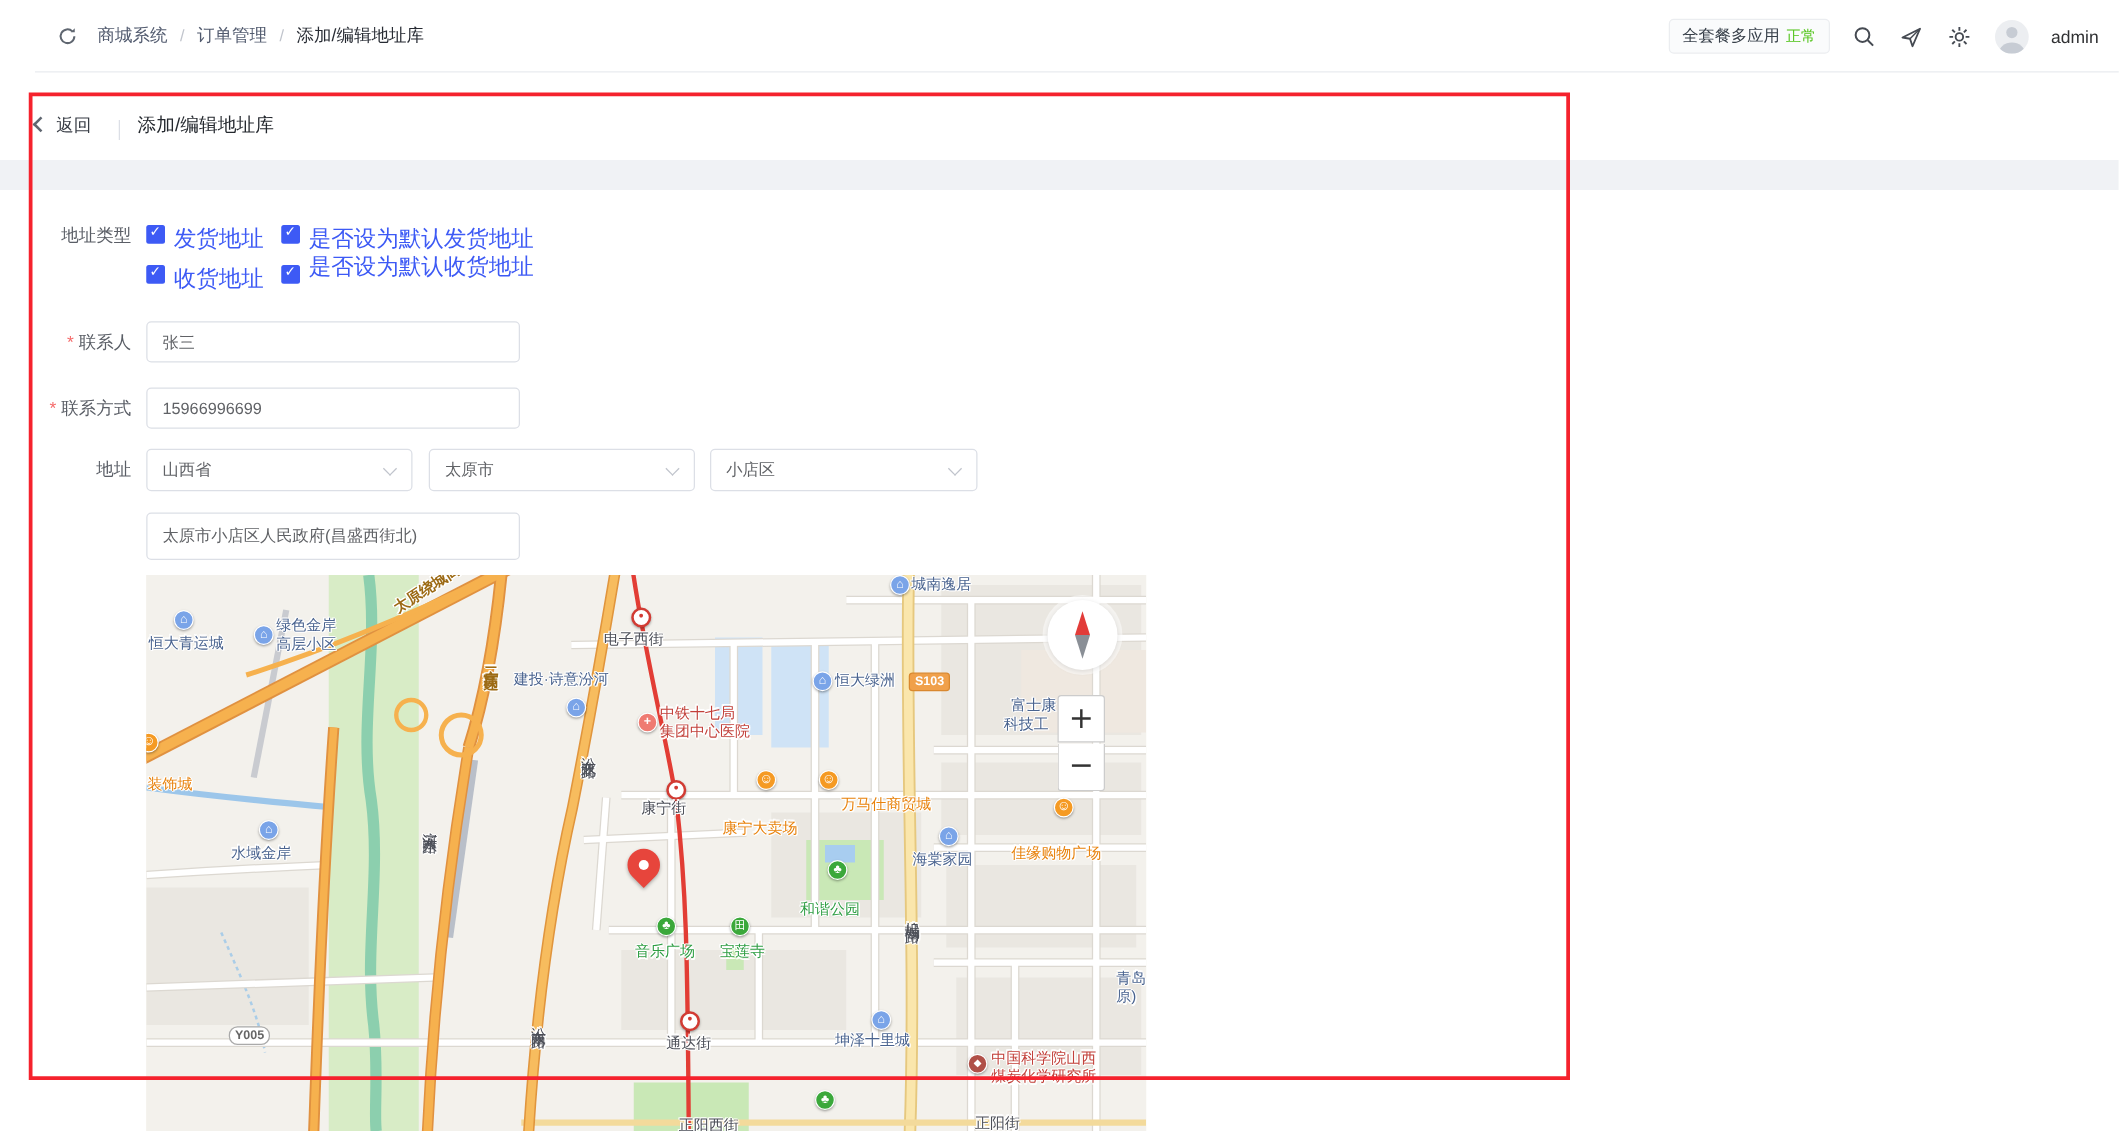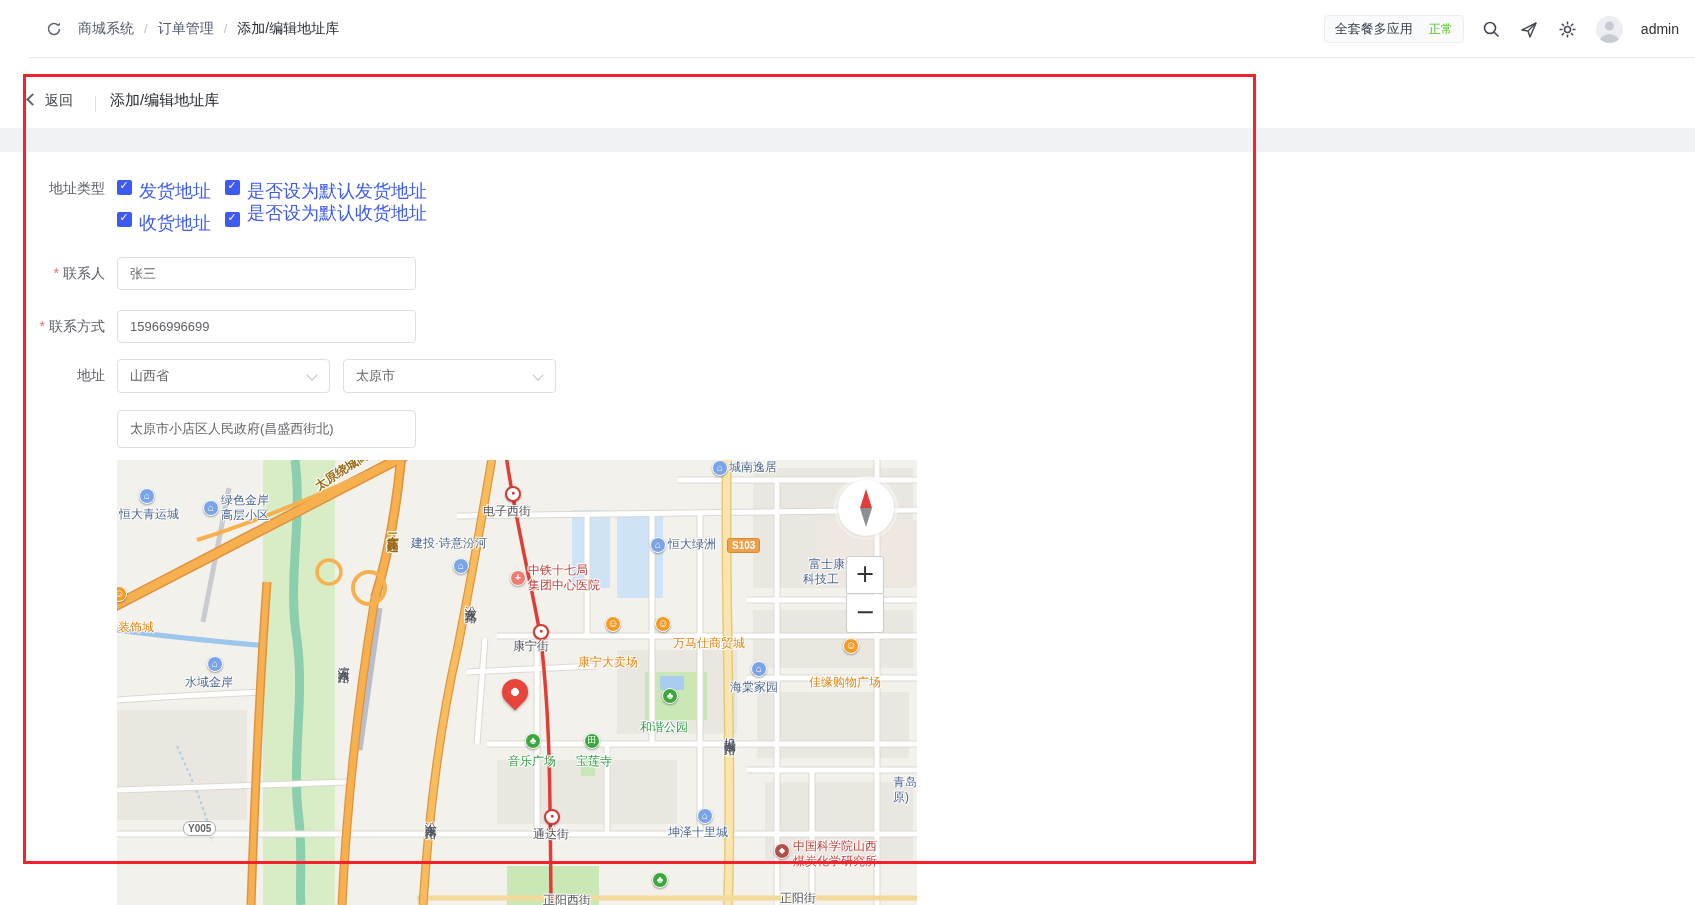--- a/index.html
+++ b/index.html
@@ -8,21 +8,21 @@
   .page { position:relative; width:1695px; height:905px; background:#fff; }
 
   
   .topbar { position:absolute; left:0; top:0; width:1695px; height:58px; background:#fff;
     border-bottom:1px solid #e9ecef; display:flex; align-items:center;margin-left:28px; }
   .tb-left { display:flex; align-items:center; gap:14px; padding-left:16px; }
   .crumb { font-size:14px; color:#515a6e; }
   .crumb.last { color:#272b33; }
   .crumb-sep { color:#c0c4cc; font-size:13px; margin:0 10px; }
   .tb-right { position:absolute; right:14px; top:0; height:58px; display:flex; align-items:center; gap:18px; }
-  .env-badge { display:flex; align-items:center; gap:16px; background:#fafbfc; border:1px solid #ebedf0;
+  .env-badge { display:flex; align-items:center; gap:5px; background:#fafbfc; border:1px solid #ebedf0;
     border-radius:4px; height:28px; padding:0 10px; font-size:13px; color:#38404a; }
   .env-ok { color:#52c41a; font-size:12px; }
   .tb-icon { width:20px; height:20px; display:flex; align-items:center; justify-content:center; cursor:pointer; }
   .avatar { width:27px; height:27px; border-radius:50%; background:#eceef1; overflow:hidden; position:relative; }
   .admin-name { font-size:14px; color:#303133; }
   .caret-down { width:0; height:0; border-left:5px solid transparent; border-right:5px solid transparent;
     border-top:6px solid #9aa0a8; margin-left:2px; }
 
   
   .band { position:absolute; left:0; top:128px; width:1695px; height:24px; background:#f0f2f5; }
@@ -179,20 +179,21 @@
 
     <div class="f-label req" style="left:15px;top:113px;">联系人</div>
     <input class="t-input" style="left: 117px; top: 105px;" readonly="" value="张三">
 
     <div class="f-label req" style="left:15px;top:166px;">联系方式</div>
     <input class="t-input" style="left: 117px; top: 158px;" readonly="" value="15966996699">
 
     <div class="f-label" style="left:15px;top:215px;">地址</div>
     <div class="sel" style="left:117px;top:207px;">山西省</div>
     <div class="sel" style="left:343px;top:207px;">太原市</div>
+    <div class="sel" style="left:568px;top:207px;width:214px;">小店区</div>
 
     <input class="t-input" style="left: 117px; top: 258px; height: 38px;" readonly="" value="太原市小店区人民政府(昌盛西街北)">
 
     <div class="map">
       <svg width="800" height="445" viewBox="0 0 800 445">
         <rect width="800" height="445" fill="#f3f1ec"></rect>
 
         <g fill="#eae7e1">
           <rect x="636" y="8" width="160" height="120"></rect>
             <rect x="636" y="150" width="160" height="58"></rect>

